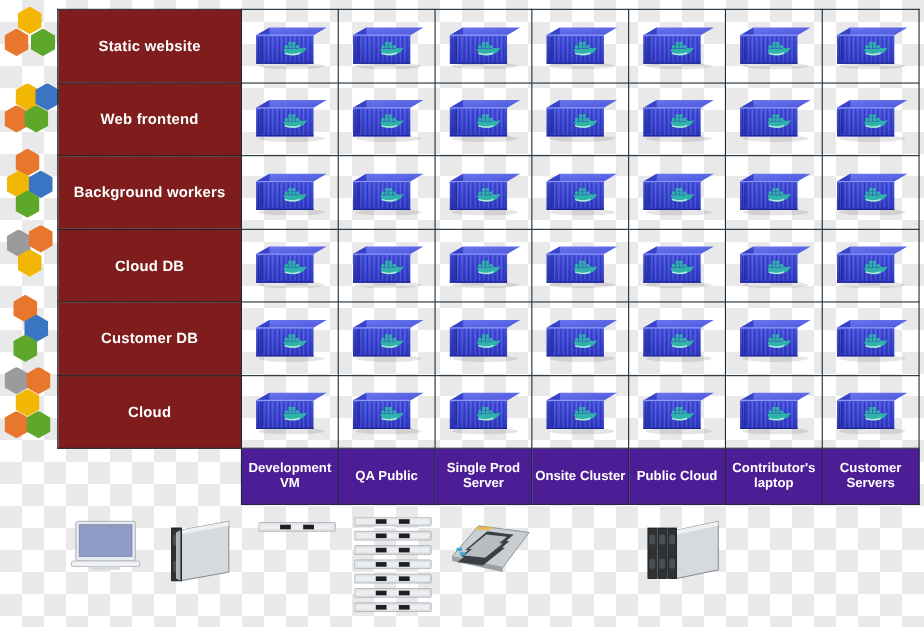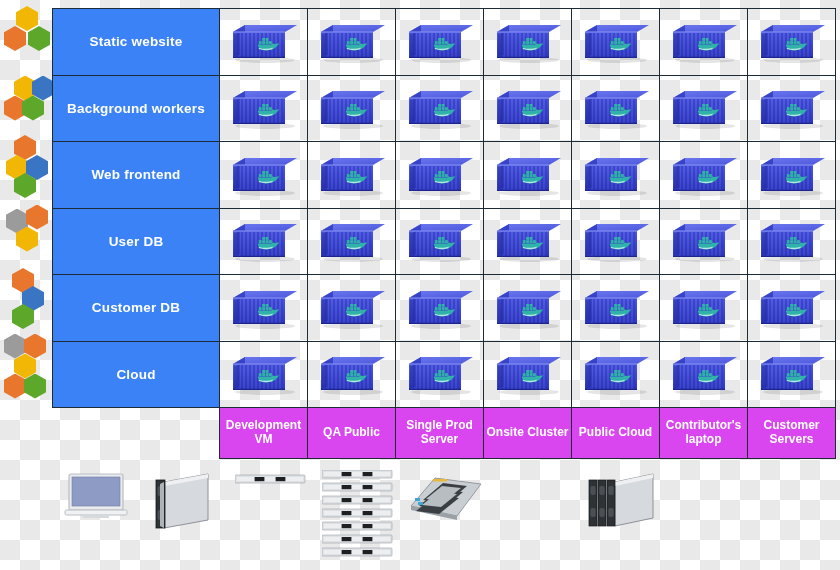--- a/index.html
+++ b/index.html
@@ -21,40 +21,40 @@
   .hex-cluster{position:absolute;left:0;width:52px;height:66px;}
   .hex{position:absolute;width:22px;height:25px;
        clip-path:polygon(50% 0%,100% 25%,100% 75%,50% 100%,0% 75%,0% 25%);}
 
   
   #matrix{position:absolute;left:52px;top:8px;border-collapse:collapse;}
   #matrix td{padding:0;margin:0;}
 
   .rowlabel{
     width:166px;height:65.5px;
-    background:#3b82f6;
+    background:#7f1d1d;
     color:#ffffff;
     font-size:13.5px;font-weight:bold;
     text-align:center;vertical-align:middle;
     border:1.6px solid #1d2b36;
     letter-spacing:.2px;
     white-space:nowrap;
   }
   .cell{
     width:87px;height:65.5px;
     border-left:1.6px solid #1d2b36;
     border-right:1.6px solid #1d2b36;
     border-top:1.6px solid #1d2b36;
     border-bottom:1.6px solid #1d2b36;
     text-align:center;vertical-align:middle;
     position:relative;
   }
   .collabel{
     width:87px;height:50px;
-    background:#d946ef;color:#fff;
+    background:#4c1d95;color:#fff;
     font-size:12px;font-weight:bold;line-height:1.15;
     text-align:center;vertical-align:middle;
     border:1.6px solid #1d2b36;
     padding:1px 2px;
   }
   .blank{background:transparent;border:none;width:166px;height:50px;}
 
   
   .container-ico{display:inline-block;width:70px;height:42px;position:relative;vertical-align:middle;}
   .container-ico svg{display:block;}
@@ -601,21 +601,21 @@
       <rect x="6.7" y="3.4" width="3.1" height="3.1" fill="#2fb3a8"></rect>
       <rect x="10.4" y="3.4" width="3.1" height="3.1" fill="#2fb3a8"></rect>
       <rect x="6.7" y="0" width="3.1" height="3.1" fill="#2fb3a8"></rect>
       <rect x="10.4" y="0" width="3.1" height="3.1" fill="#2fb3a8"></rect>
       <rect x="14.1" y="3.4" width="3.1" height="3.1" fill="#2fb3a8"></rect>
       <path d="M3,10.5 C8,12.4 14,12.2 18,10.2 L18,12 C14,13.6 8,13.6 3,12 Z" fill="#b9e8e3"></path>
     </g>
   </svg></span></td>
       </tr>
       <tr>
-        <td class="rowlabel">Background workers</td>
+        <td class="rowlabel">Web frontend</td>
         <td class="cell"><span class="container-ico"><svg width="70" height="42" viewBox="0 0 70 42" xmlns="http://www.w3.org/2000/svg">
     <defs>
       <linearGradient id="cf" x1="0" y1="0" x2="0" y2="1">
         <stop offset="0" stop-color="#4a56e0"></stop>
                   <stop offset="1" stop-color="#2d36bd"></stop>
       </linearGradient>
       <linearGradient id="ct" x1="0" y1="0" x2="1" y2="1">
         <stop offset="0" stop-color="#6d78ef"></stop>
                   <stop offset="1" stop-color="#4c58dd"></stop>
       </linearGradient>
@@ -1101,21 +1101,21 @@
       <rect x="6.7" y="3.4" width="3.1" height="3.1" fill="#2fb3a8"></rect>
       <rect x="10.4" y="3.4" width="3.1" height="3.1" fill="#2fb3a8"></rect>
       <rect x="6.7" y="0" width="3.1" height="3.1" fill="#2fb3a8"></rect>
       <rect x="10.4" y="0" width="3.1" height="3.1" fill="#2fb3a8"></rect>
       <rect x="14.1" y="3.4" width="3.1" height="3.1" fill="#2fb3a8"></rect>
       <path d="M3,10.5 C8,12.4 14,12.2 18,10.2 L18,12 C14,13.6 8,13.6 3,12 Z" fill="#b9e8e3"></path>
     </g>
   </svg></span></td>
       </tr>
       <tr>
-        <td class="rowlabel">Web frontend</td>
+        <td class="rowlabel">Background workers</td>
         <td class="cell"><span class="container-ico"><svg width="70" height="42" viewBox="0 0 70 42" xmlns="http://www.w3.org/2000/svg">
     <defs>
       <linearGradient id="cf" x1="0" y1="0" x2="0" y2="1">
         <stop offset="0" stop-color="#4a56e0"></stop>
                   <stop offset="1" stop-color="#2d36bd"></stop>
       </linearGradient>
       <linearGradient id="ct" x1="0" y1="0" x2="1" y2="1">
         <stop offset="0" stop-color="#6d78ef"></stop>
                   <stop offset="1" stop-color="#4c58dd"></stop>
       </linearGradient>
@@ -1601,21 +1601,21 @@
       <rect x="6.7" y="3.4" width="3.1" height="3.1" fill="#2fb3a8"></rect>
       <rect x="10.4" y="3.4" width="3.1" height="3.1" fill="#2fb3a8"></rect>
       <rect x="6.7" y="0" width="3.1" height="3.1" fill="#2fb3a8"></rect>
       <rect x="10.4" y="0" width="3.1" height="3.1" fill="#2fb3a8"></rect>
       <rect x="14.1" y="3.4" width="3.1" height="3.1" fill="#2fb3a8"></rect>
       <path d="M3,10.5 C8,12.4 14,12.2 18,10.2 L18,12 C14,13.6 8,13.6 3,12 Z" fill="#b9e8e3"></path>
     </g>
   </svg></span></td>
       </tr>
       <tr>
-        <td class="rowlabel">User DB</td>
+        <td class="rowlabel">Cloud DB</td>
         <td class="cell"><span class="container-ico"><svg width="70" height="42" viewBox="0 0 70 42" xmlns="http://www.w3.org/2000/svg">
     <defs>
       <linearGradient id="cf" x1="0" y1="0" x2="0" y2="1">
         <stop offset="0" stop-color="#4a56e0"></stop>
                   <stop offset="1" stop-color="#2d36bd"></stop>
       </linearGradient>
       <linearGradient id="ct" x1="0" y1="0" x2="1" y2="1">
         <stop offset="0" stop-color="#6d78ef"></stop>
                   <stop offset="1" stop-color="#4c58dd"></stop>
       </linearGradient>

